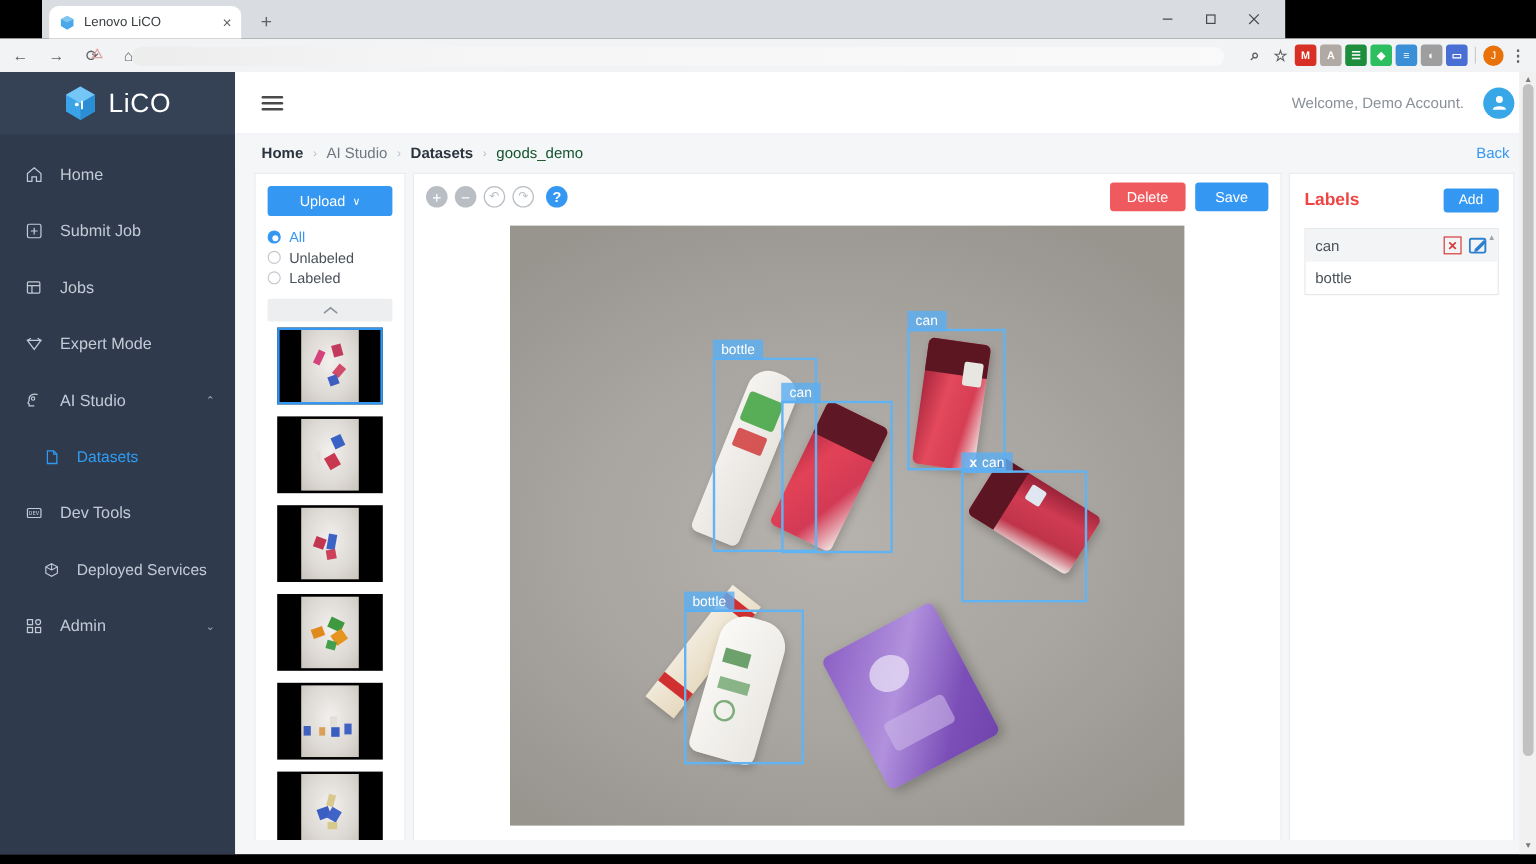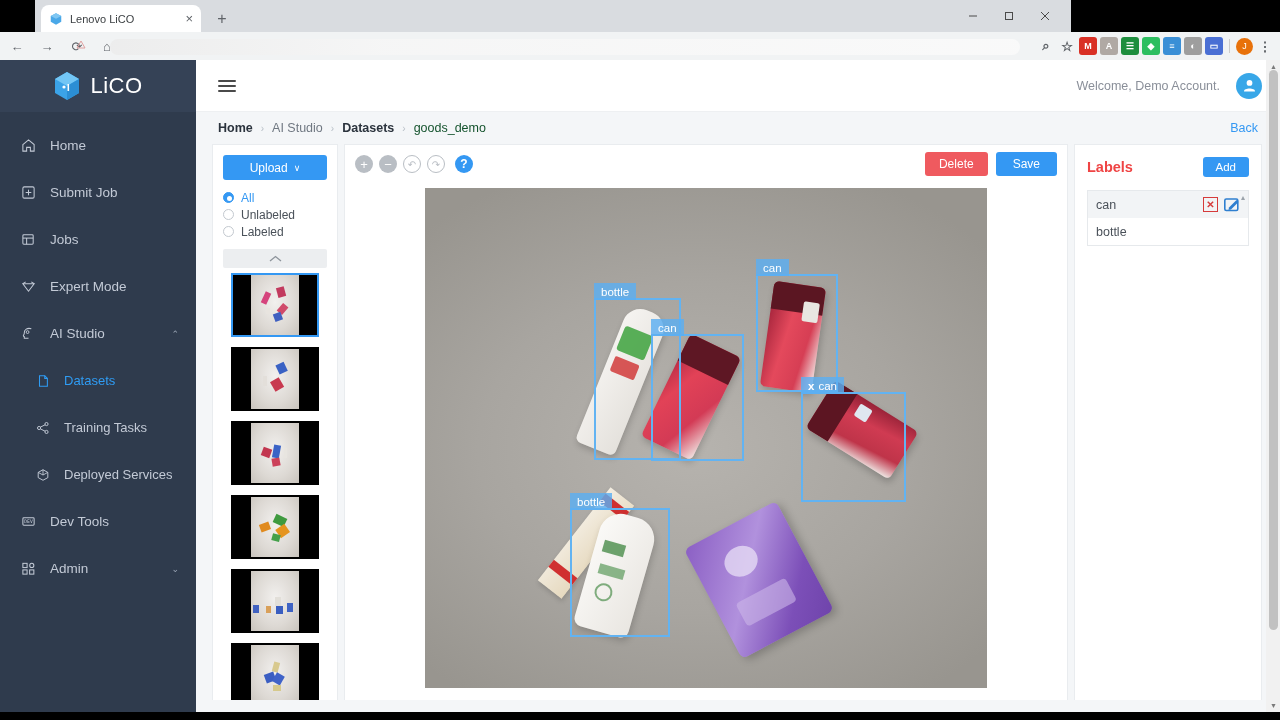--- a/index.html
+++ b/index.html
@@ -337,52 +337,40 @@
         <div class="nav-item sub active">
           <span class="nav-ico">
             <svg width="14" height="14" viewBox="0 0 16 16">
                 <path d="M4 2 L10 2 L13 5 L13 14 L4 14 Z" fill="none" stroke="#2f9cf4" stroke-width="1.2"></path>
                 <path d="M10 2 L10 5 L13 5" fill="none" stroke="#2f9cf4" stroke-width="1.2"></path>
               </svg>
           </span>
           <span>Datasets</span>
         </div>
 
-        <div class="nav-item sub">
-          <span class="nav-ico">
-            <svg width="14" height="14" viewBox="0 0 16 16">
-                <circle cx="12" cy="3.5" r="1.8" fill="none" stroke="#c3cad6" stroke-width="1.1"></circle>
-                <circle cx="12" cy="12.5" r="1.8" fill="none" stroke="#c3cad6" stroke-width="1.1"></circle>
-                <circle cx="3.5" cy="8" r="1.8" fill="none" stroke="#c3cad6" stroke-width="1.1"></circle>
-                <line x1="5" y1="7" x2="10.5" y2="4.3" stroke="#c3cad6" stroke-width="1.1"></line>
-                <line x1="5" y1="9" x2="10.5" y2="11.7" stroke="#c3cad6" stroke-width="1.1"></line>
-              </svg>
-          </span>
-          <span>Training Tasks</span>
-        </div>
-
+
+
+        <div class="nav-item">
+          <span class="nav-ico">
+            <svg width="15" height="15" viewBox="0 0 16 16">
+                <rect x="2" y="4" width="12" height="8" rx="1" fill="none" stroke="#c3cad6" stroke-width="1.1"></rect>
+                <text x="8" y="10" font-size="5" fill="#c3cad6" text-anchor="middle" font-family="monospace">DEV</text>
+              </svg>
+          </span>
+          <span>Dev Tools</span>
+        </div>
 
         <div class="nav-item sub">
           <span class="nav-ico">
             <svg width="14" height="14" viewBox="0 0 16 16">
                 <path d="M8 2 L13.5 5 L13.5 11 L8 14 L2.5 11 L2.5 5 Z" fill="none" stroke="#c3cad6" stroke-width="1.1"></path>
                 <path d="M8 2 L8 8 M8 8 L13.5 5 M8 8 L2.5 5" fill="none" stroke="#c3cad6" stroke-width="1"></path>
               </svg>
           </span>
           <span>Deployed Services</span>
-        </div>
-
-        <div class="nav-item">
-          <span class="nav-ico">
-            <svg width="15" height="15" viewBox="0 0 16 16">
-                <rect x="2" y="4" width="12" height="8" rx="1" fill="none" stroke="#c3cad6" stroke-width="1.1"></rect>
-                <text x="8" y="10" font-size="5" fill="#c3cad6" text-anchor="middle" font-family="monospace">DEV</text>
-              </svg>
-          </span>
-          <span>Dev Tools</span>
         </div>
 
         <div class="nav-item">
           <span class="nav-ico">
             <svg width="15" height="15" viewBox="0 0 16 16">
                 <rect x="2" y="2.5" width="4.5" height="4.5" fill="none" stroke="#c3cad6" stroke-width="1.1"></rect>
                 <circle cx="11.5" cy="4.7" r="2.2" fill="none" stroke="#c3cad6" stroke-width="1.1"></circle>
                 <rect x="2" y="9.5" width="4.5" height="4.5" fill="none" stroke="#c3cad6" stroke-width="1.1"></rect>
                 <rect x="9.2" y="9.5" width="4.5" height="4.5" fill="none" stroke="#c3cad6" stroke-width="1.1"></rect>
               </svg>

